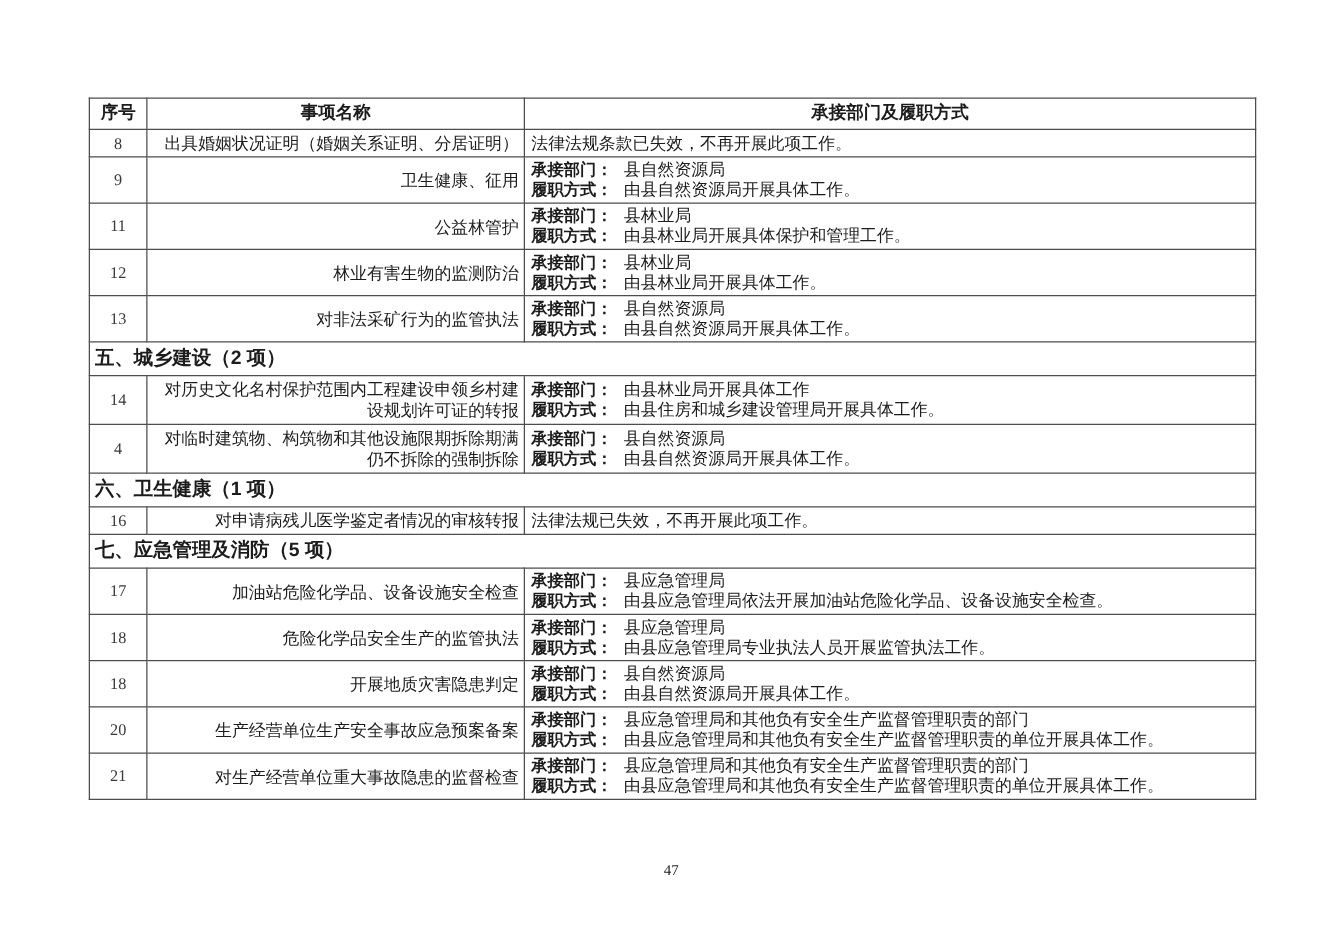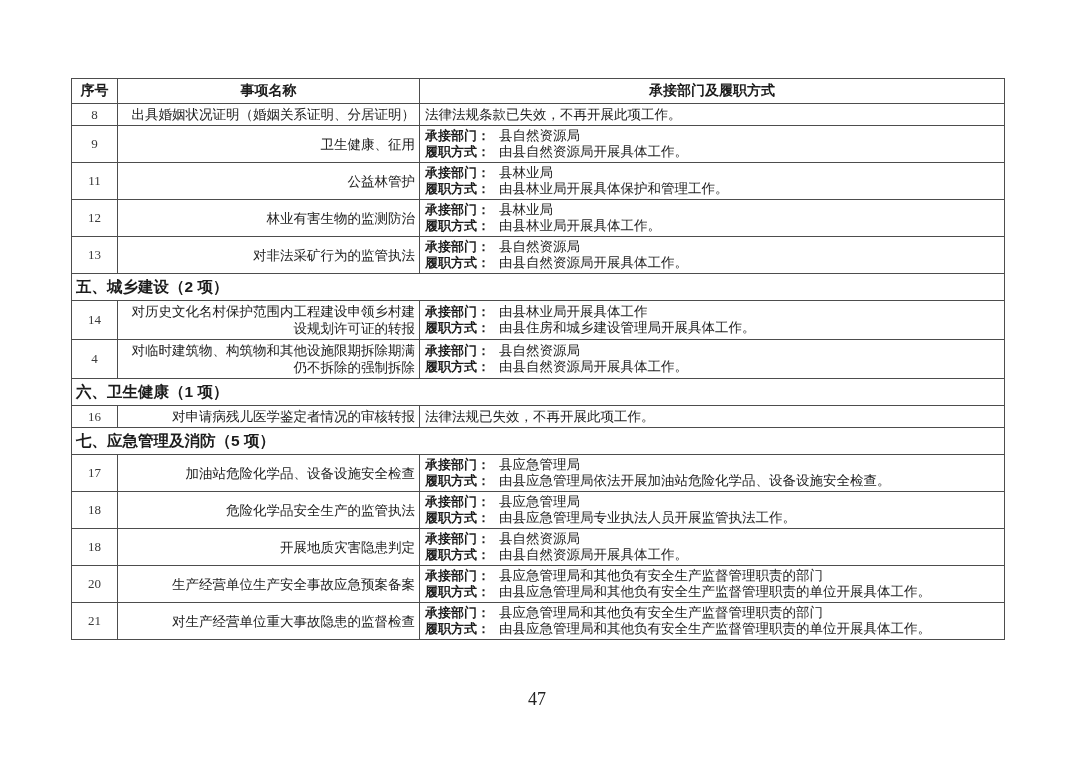--- a/index.html
+++ b/index.html
@@ -63,21 +63,21 @@
     padding: 4px 3px 4px 4px;
     line-height: 18px;
     text-align: left;
   }
   .page-number {
     position: absolute;
     left: 0;
     right: 0;
     top: 689px;
     text-align: center;
-    font-size: 18px;
+    font-size: 12px;
     color: #222222;
   }
 </style>
 </head>
 <body>
 
 <div class="page">
   <table class="items">
     <colgroup>
       <col style="width:46px">

